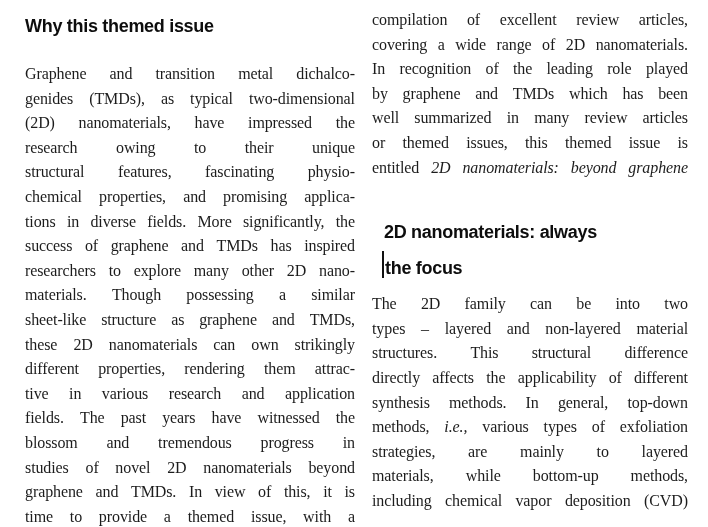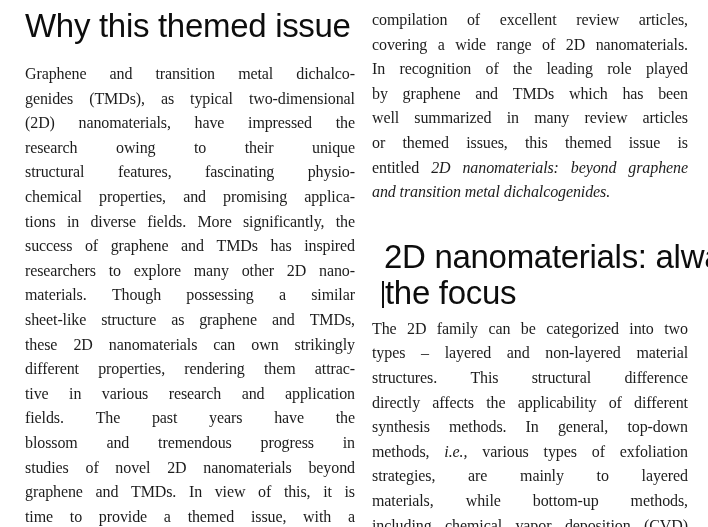--- a/index.html
+++ b/index.html
@@ -18,23 +18,23 @@
     line-height: 24.6px;
     color: #1c1c1c;
     letter-spacing: -0.1px;
   }
   .column { flex: none; }
   .column.left  { width: 330px; }
   .column.right { width: 316px; }
 
   .heading {
     font-family: "Liberation Sans", "DejaVu Sans", sans-serif;
-    font-size: 33px;
+    font-size: 18px;
     line-height: 36px;
-    font-weight: 400;
+    font-weight: 700;
     letter-spacing: -0.3px;
     color: #0d0d0d;
     margin: 0 0 18px 0;
   }
   .column.right .heading { margin: 34px 0 6px 12px; }
   .heading-line { position: relative; white-space: nowrap; }
 
   .caret {
     display: inline-block;
     width: 2px;
@@ -169,20 +169,21 @@
           <span class="w">research</span>
           <span class="w">and</span>
           <span class="w">application</span>
         </div>
         <div class="line just">
           <span class="w">fields.</span>
           <span class="w">The</span>
           <span class="w">past</span>
           <span class="w">years</span>
           <span class="w">have</span>
+          <span class="w">witnessed</span>
           <span class="w">the</span>
         </div>
         <div class="line just">
           <span class="w">blossom</span>
           <span class="w">and</span>
           <span class="w">tremendous</span>
           <span class="w">progress</span>
           <span class="w">in</span>
         </div>
         <div class="line just">
@@ -269,34 +270,32 @@
           <span class="w">issue</span>
           <span class="w">is</span>
         </div>
         <div class="line just">
           <span class="w">entitled</span>
           <span class="w it">2D</span>
           <span class="w it">nanomaterials:</span>
           <span class="w it">beyond</span>
           <span class="w it">graphene</span>
         </div>
-        <div class="line"><span class="w it">and</span> <span class="w it">transition</span> <span class="w it">metal</span> <span class="w it">dichalcogenides.</span> </div>
       </div>
       <div class="heading">
         <div class="heading-line">2D nanomaterials: always</div>
         <div class="heading-line"><span class="caret"></span>the focus</div>
       </div>
       <div class="paragraph">
         <div class="line just">
           <span class="w">The</span>
           <span class="w">2D</span>
           <span class="w">family</span>
           <span class="w">can</span>
           <span class="w">be</span>
-          <span class="w">categorized</span>
           <span class="w">into</span>
           <span class="w">two</span>
         </div>
         <div class="line just">
           <span class="w">types</span>
           <span class="w">–</span>
           <span class="w">layered</span>
           <span class="w">and</span>
           <span class="w">non-layered</span>
           <span class="w">material</span>

